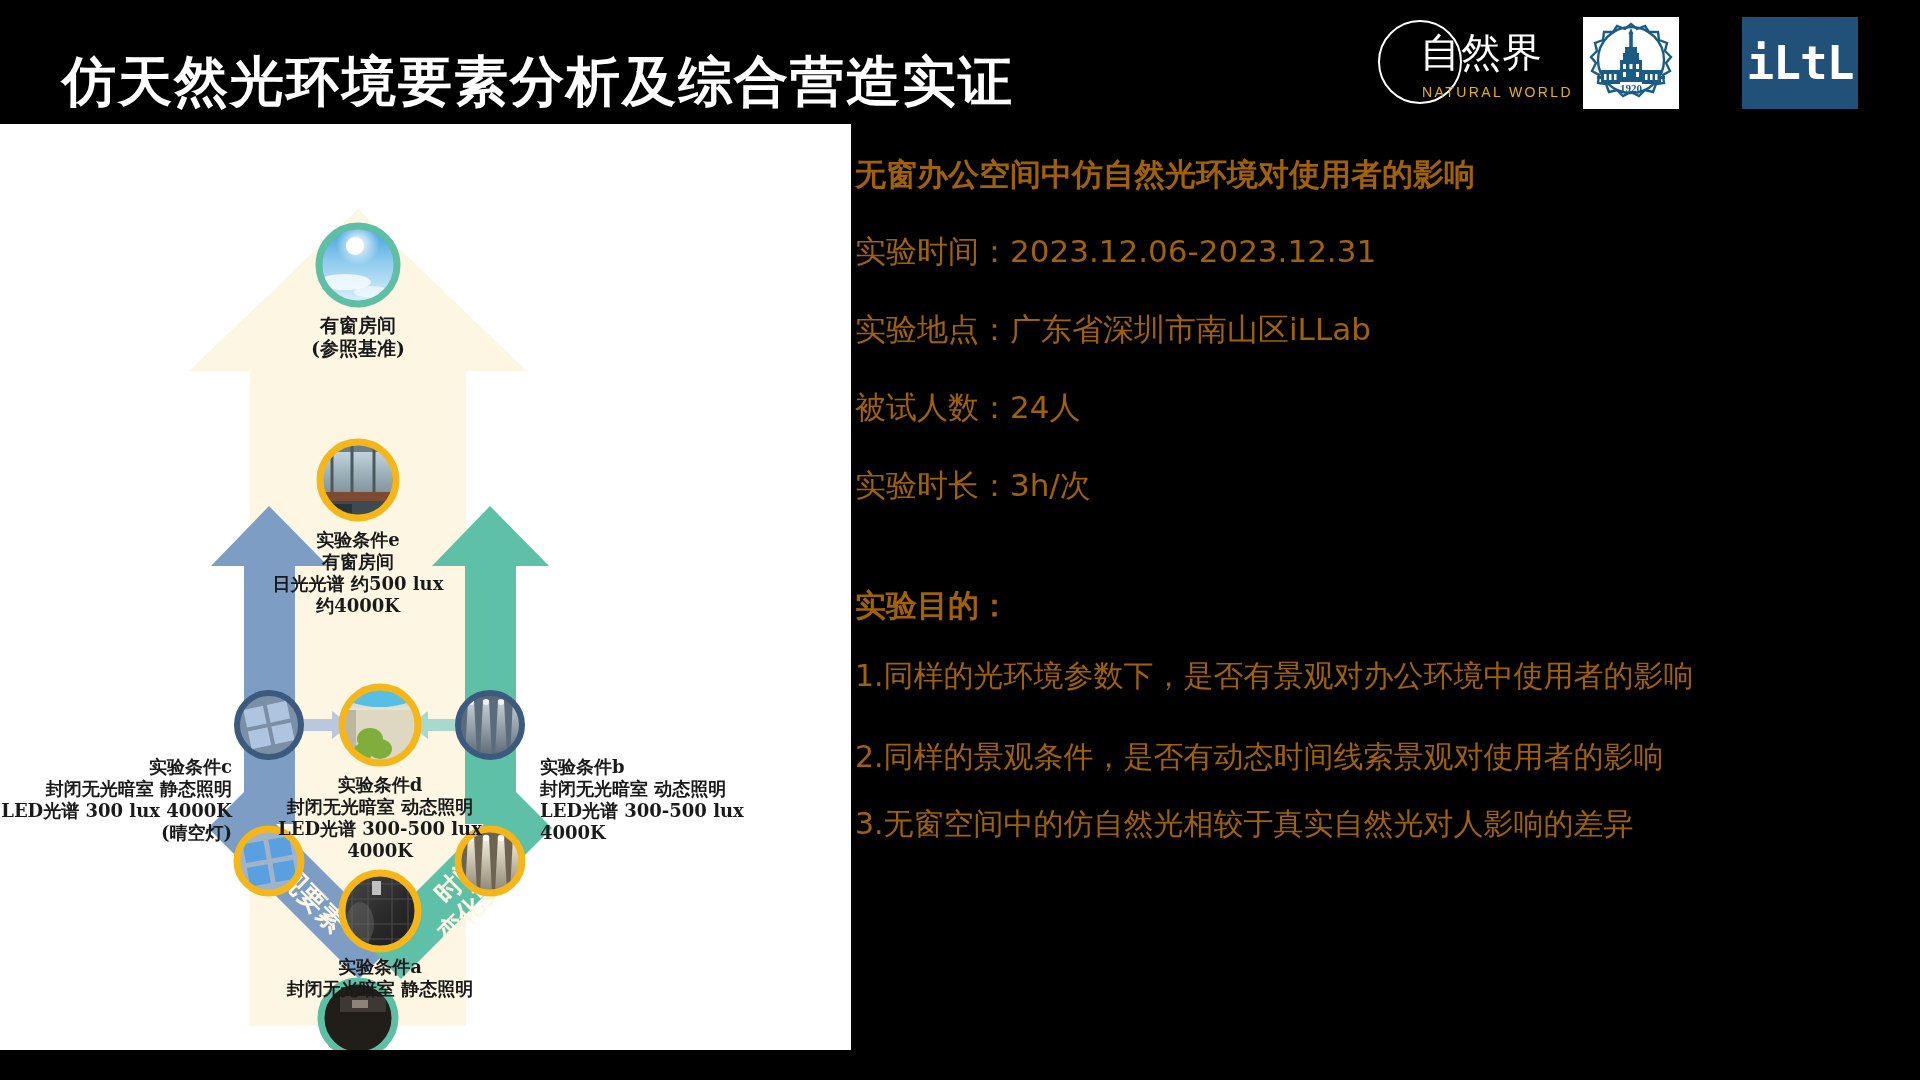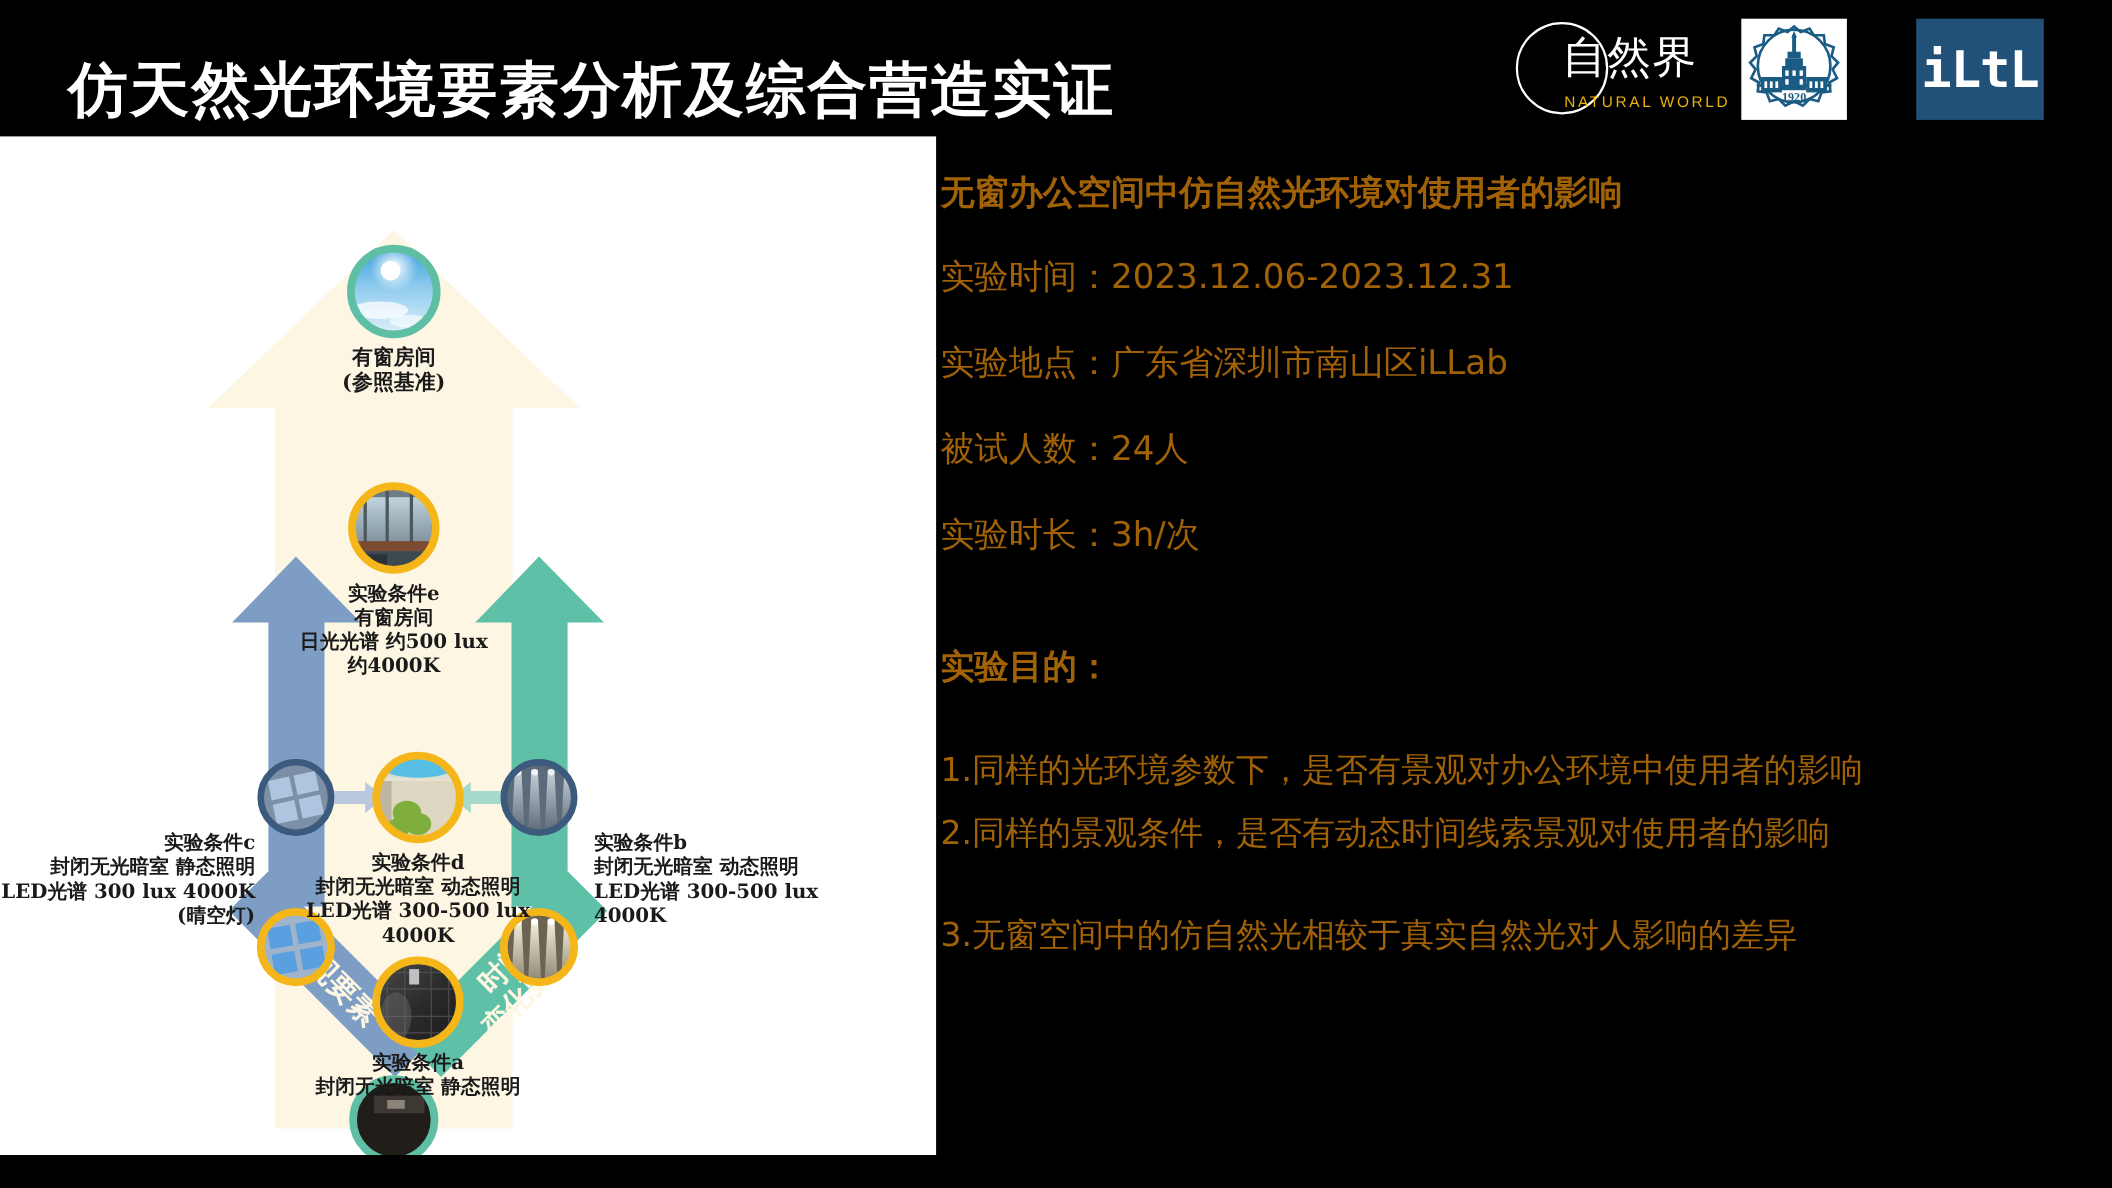--- a/index.html
+++ b/index.html
@@ -371,19 +371,19 @@
   <div class="right-col">
     <div class="rc-line rc-head" style="left:0px; top:30px;">无窗办公空间中仿自然光环境对使用者的影响</div>
 
     <div class="rc-line rc-body" style="left:0px; top:107px;">实验时间：2023.12.06-2023.12.31</div>
     <div class="rc-line rc-body" style="left:0px; top:185px;">实验地点：广东省深圳市南山区iLLab</div>
     <div class="rc-line rc-body" style="left:0px; top:263px;">被试人数：24人</div>
     <div class="rc-line rc-body" style="left:0px; top:341px;">实验时长：3h/次</div>
 
     <div class="rc-line rc-head" style="left:0px; top:461px;">实验目的：</div>
 
-    <div class="rc-line rc-item" style="left:0px; top:556px;">1.同样的光环境参数下，是否有景观对办公环境中使用者的影响</div>
+    <div class="rc-line rc-item" style="left:0px; top:532px;">1.同样的光环境参数下，是否有景观对办公环境中使用者的影响</div>
     <div class="rc-line rc-item" style="left:0px; top:613px;">2.同样的景观条件，是否有动态时间线索景观对使用者的影响</div>
-    <div class="rc-line rc-item" style="left:0px; top:706px;">3.无窗空间中的仿自然光相较于真实自然光对人影响的差异</div>
+    <div class="rc-line rc-item" style="left:0px; top:680px;">3.无窗空间中的仿自然光相较于真实自然光对人影响的差异</div>
   </div>
 
   <div class="footer-bar"></div>
 </div>
 
 </body></html>

